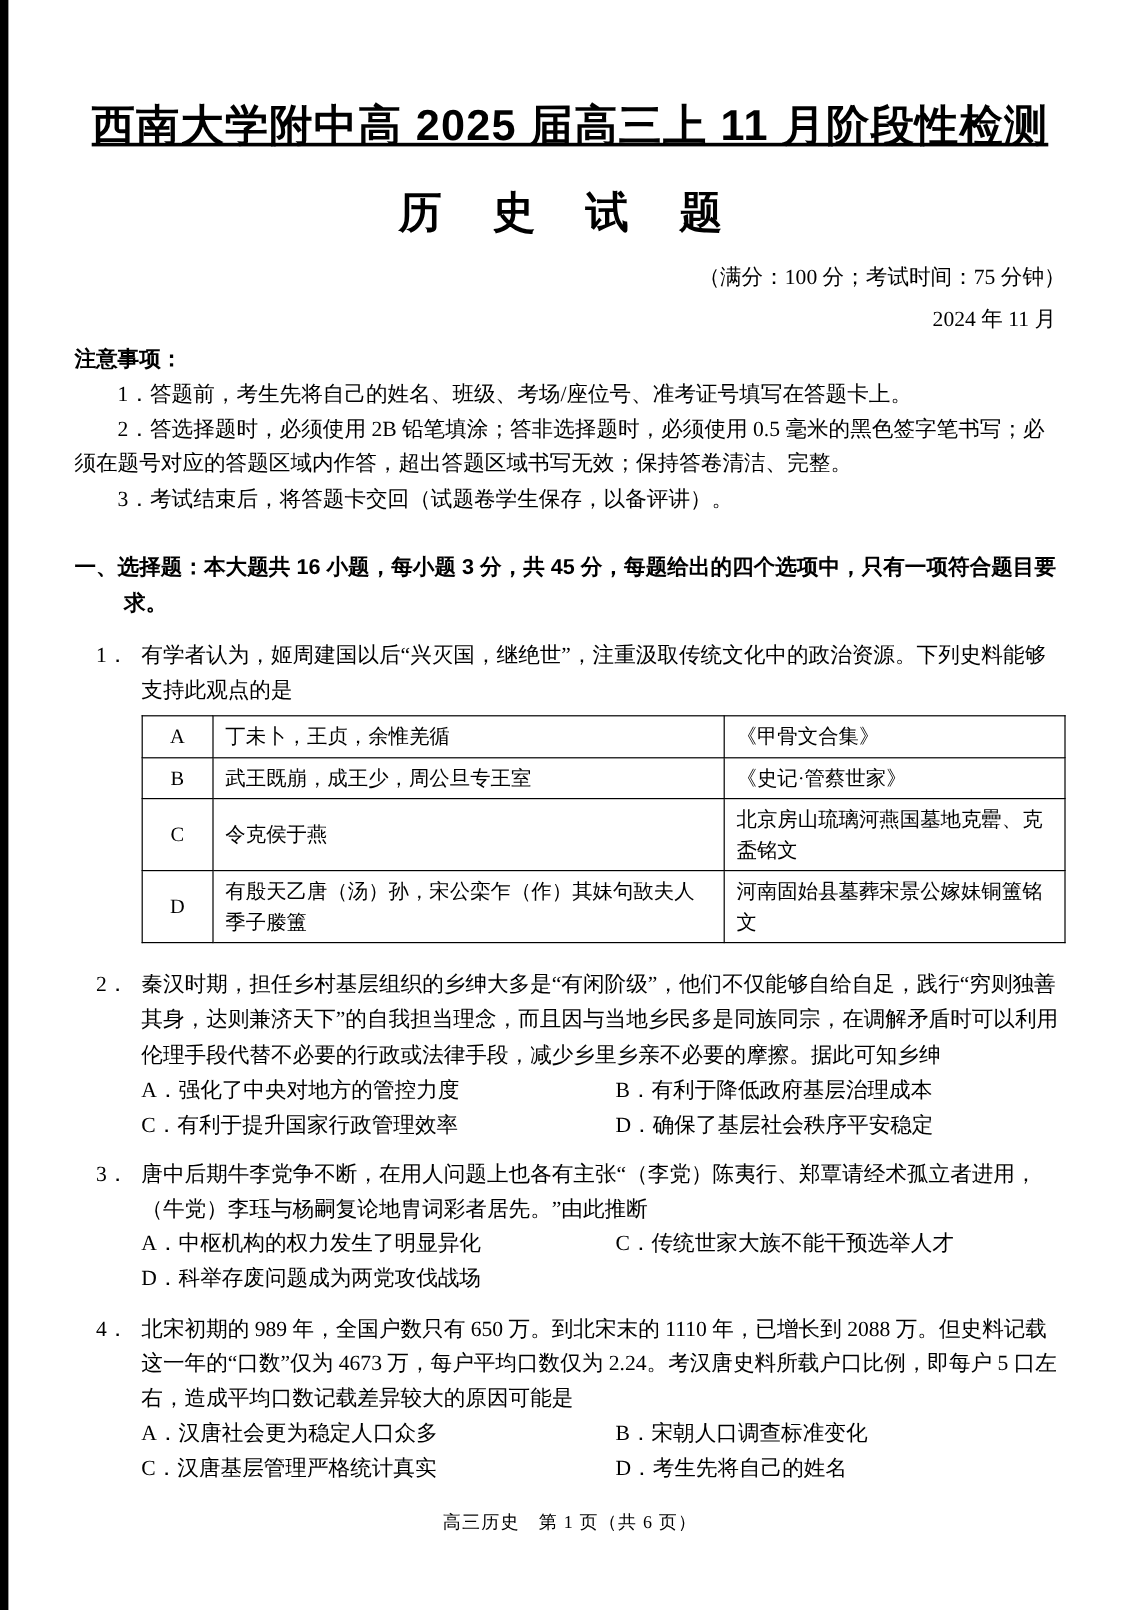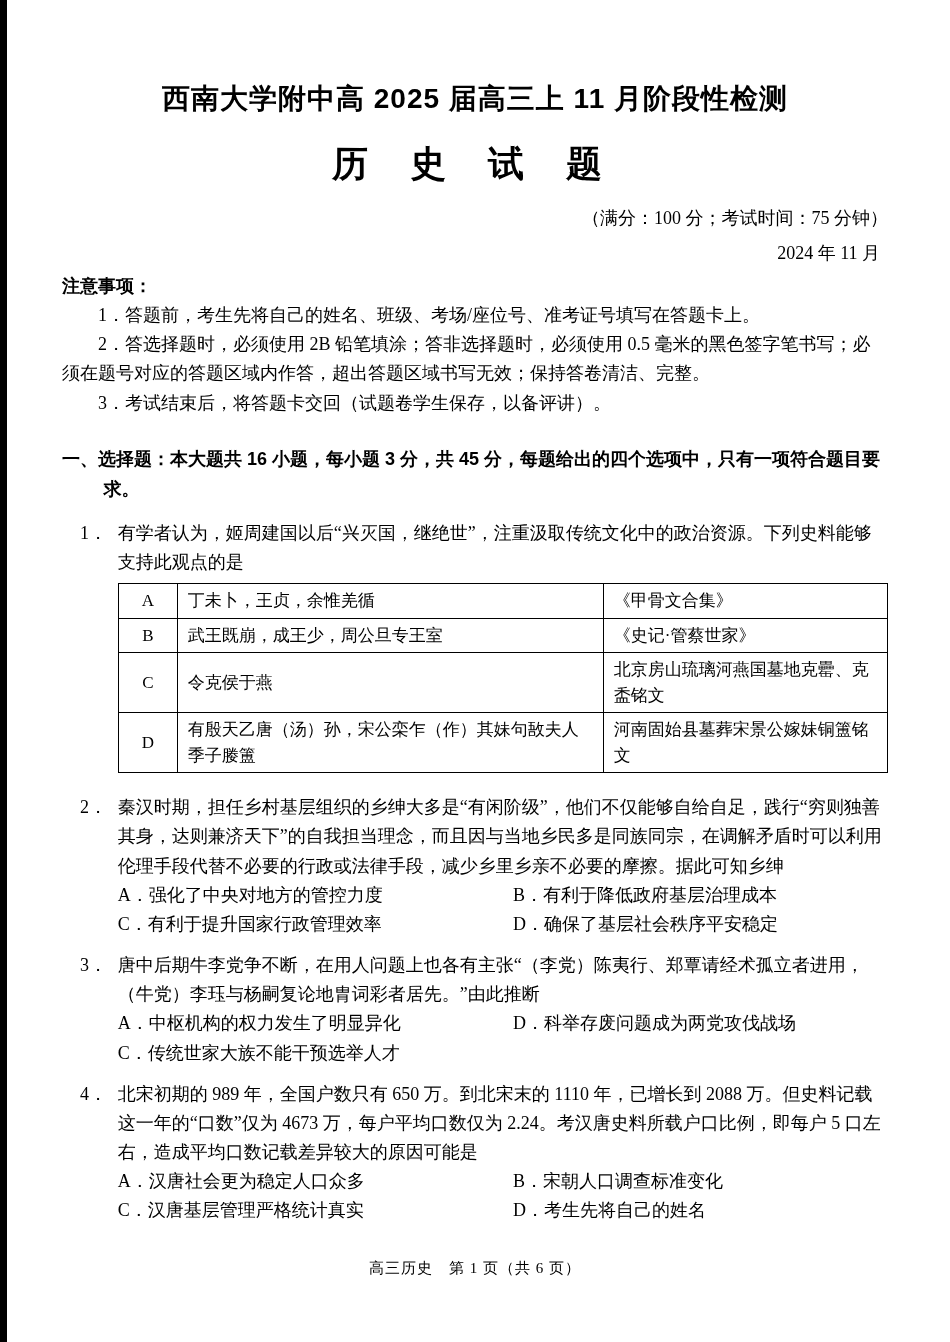--- a/index.html
+++ b/index.html
@@ -18,25 +18,26 @@
     width: 7px;
     background: #000;
   }
   .content {
     padding: 58px 62px 0 62px;
     font-size: 18px;
     line-height: 1.62;
   }
   .title {
     text-align: center;
-    font-size: 28px;
+    font-size: 36px;
     font-weight: bold;
     letter-spacing: 1px;
     margin: 18px 0 6px 0;
     font-family: "Liberation Sans", "DejaVu Sans", sans-serif;
+    text-decoration: underline;
   }
   .subject {
     text-align: center;
     font-size: 36px;
     font-weight: bold;
     letter-spacing: 16px;
     margin: 14px 0 10px 0;
     font-family: "Liberation Sans", "DejaVu Sans", sans-serif;
   }
   .meta {
@@ -170,22 +171,22 @@
       </div>
     </div>
   </div>
 
   <div class="question">
     <span class="qnum">3．</span>
     <div class="qbody">
       <p class="qtext">唐中后期牛李党争不断，在用人问题上也各有主张“（李党）陈夷行、郑覃请经术孤立者进用，（牛党）李珏与杨嗣复论地胄词彩者居先。”由此推断</p>
       <div class="opts">
         <div class="opt">A．中枢机构的权力发生了明显异化</div>
+        <div class="opt">C．传统世家大族不能干预选举人才</div>
         <div class="opt">D．科举存废问题成为两党攻伐战场</div>
-        <div class="opt">C．传统世家大族不能干预选举人才</div>
       </div>
     </div>
   </div>
 
   <div class="question">
     <span class="qnum">4．</span>
     <div class="qbody">
       <p class="qtext">北宋初期的 989 年，全国户数只有 650 万。到北宋末的 1110 年，已增长到 2088 万。但史料记载这一年的“口数”仅为 4673 万，每户平均口数仅为 2.24。考汉唐史料所载户口比例，即每户 5 口左右，造成平均口数记载差异较大的原因可能是</p>
       <div class="opts">
         <div class="opt">A．汉唐社会更为稳定人口众多</div>

